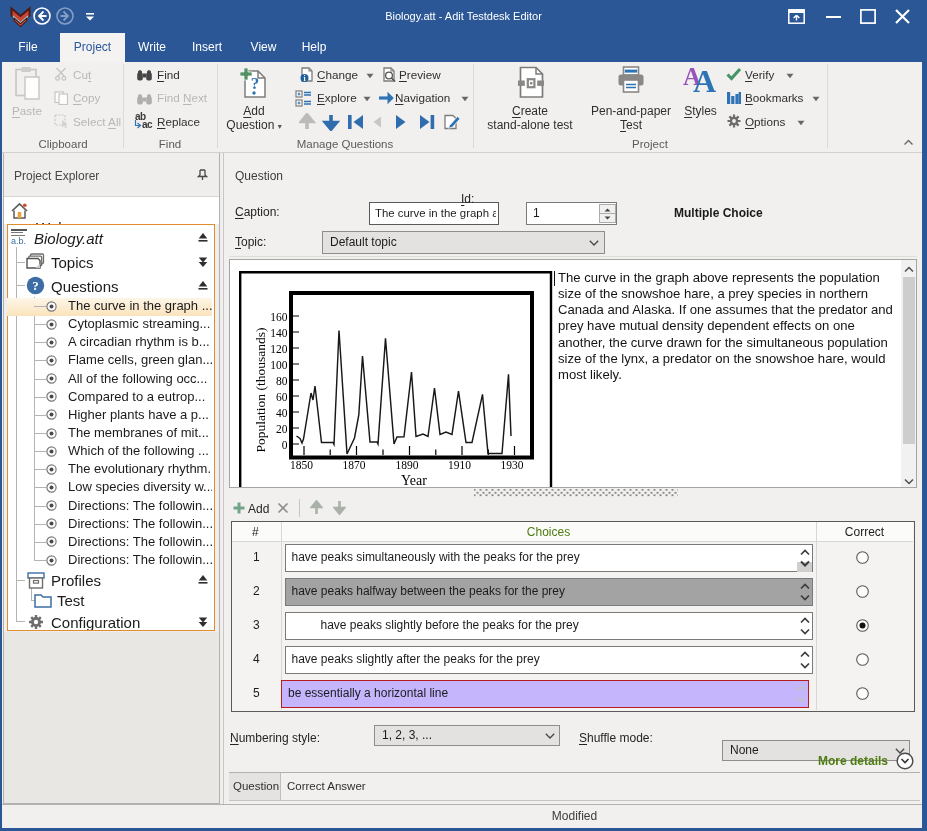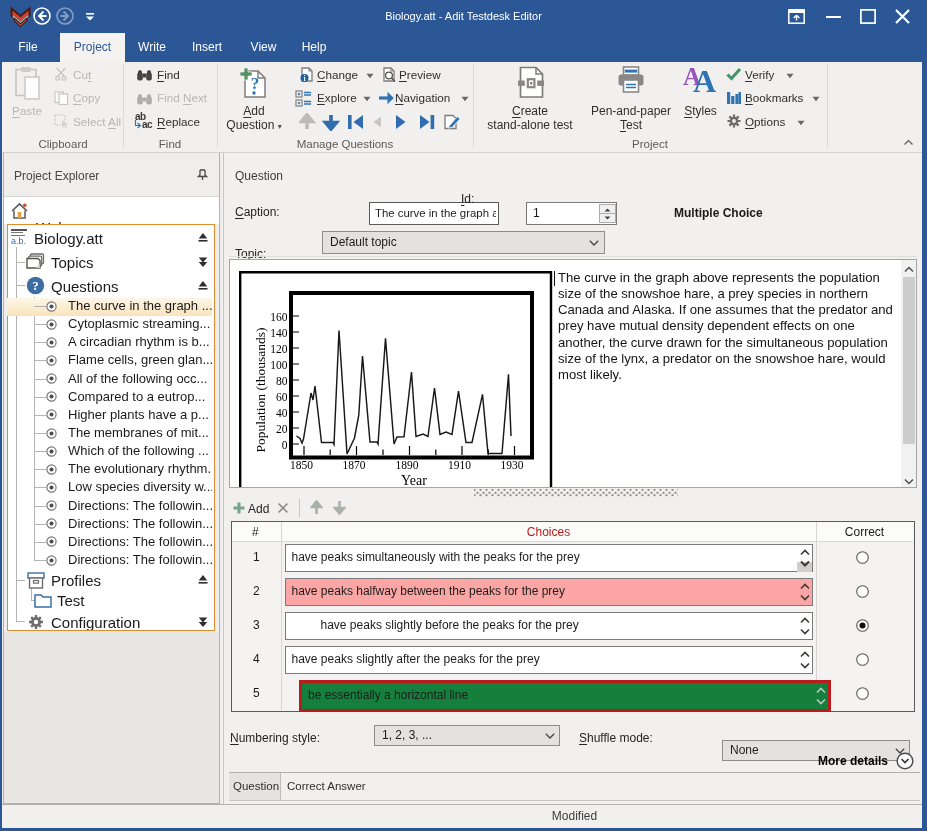--- a/index.html
+++ b/index.html
@@ -293,21 +293,21 @@
       <div class="abs" style="left:24px;top:375px;width:5px;height:1px;background:#b4b4b4;"></div>
 
       <div class="abs" style="left:0;top:72.5px;width:205px;height:18px;background:linear-gradient(#fdf6e7,#fae3bc);"></div>
 
       <div class="abs" style="left:4px;top:4px;width:20px;height:19px;">
         <div class="abs" style="left:0;top:0;width:16px;height:1.6px;background:#555;"></div>
         <div class="abs" style="left:0;top:3px;width:12px;height:1.3px;background:#777;"></div>
         <div class="abs" style="left:0;top:5.6px;width:14px;height:1.3px;background:#777;"></div>
         <div class="abs" style="left:0;top:7px;font-size:9px;color:#3c6ea5;">a.b.</div>
       </div>
-      <div class="treetext" style="left:27px;top:4.5px;font-size:15px;">Biology.att</div>
+      <div class="treetext" style="left:27px;top:4.5px;font-size:15px;font-style:italic;">Biology.att</div>
       <svg class="abs" style="left:191px;top:8px;" width="10" height="9" viewBox="0 0 10 9">
           <path d="M5 0 L9.3 5.5 L0.7 5.5 Z" fill="#2f2f2f"></path>
           <rect x="0.5" y="7" width="9" height="1.6" fill="#2f2f2f"></rect>
         </svg>
 
       <svg class="abs" style="left:19px;top:28px;" width="19" height="18" viewBox="0 0 19 18">
         <rect x="4.5" y="1" width="13" height="9.5" rx="1" fill="none" stroke="#6f6d6b" stroke-width="1.3"></rect>
         <rect x="2.7" y="3.2" width="13" height="9.5" rx="1" fill="#fff" stroke="#6f6d6b" stroke-width="1.3"></rect>
         <path d="M1 5.5 L12 5.5 L14 7.5 L14 15 L1 15 Z" fill="#fff" stroke="#55534f" stroke-width="1.4"></path>
         <path d="M9.5 15 L14 15 L14 11 Z" fill="#c9c7c5"></path>
@@ -469,21 +469,21 @@
           </svg>
       </div>
       <div class="abs" style="left:72px;top:10px;width:15px;height:8px;background:#f0f0f0;border:1px solid #acacac;">
         <svg class="abs" style="left:3.5px;top:2px;" width="7" height="4" viewBox="0 0 7 4">
             <path d="M0.5 0.5 L6.5 0.5 L3.5 3.5 Z" fill="#444"></path>
           </svg>
       </div>
     </div>
     <div class="lbl" style="left:445px;top:53px;font-weight:bold;color:#1a1a1a;">Multiple Choice</div>
 
-    <div class="lbl" style="left:6px;top:82px;margin-top:12px;"><span class="u">T</span>opic:</div>
+    <div class="lbl" style="left:6px;top:82px;"><span class="u">T</span>opic:</div>
     <div class="combo" style="left:93px;top:78px;width:281px;height:21px;">
       <div class="ct">Default topic</div>
       <svg class="abs" style="left:266px;top:8px;" width="10" height="6" viewBox="0 0 10 6">
           <path d="M0.8 0.8 L5 5 L9.2 0.8" stroke="#454545" stroke-width="1.3" fill="none"></path>
         </svg>
     </div>
     <div class="abs" style="left:0px;top:102.5px;width:688px;height:1px;background:#e0deda;"></div>
 
     <div class="abs" style="left:0px;top:106px;width:688px;height:229px;background:#ffffff;border:1px solid #a5a5a5;box-sizing:border-box;"></div>
     <div id="chart" class="abs" style="left:10px;top:118px;width:314px;height:216px;overflow:hidden;">
@@ -576,38 +576,38 @@
       </svg>
     <svg class="abs" style="left:104px;top:347px;" width="13" height="15" viewBox="0 0 13 15">
         <path d="M6.5 1 L6.5 10 M6.5 13.5 L2 8 L11 8 Z" stroke="#a9b1a9" stroke-width="2.6" fill="#a9b1a9"></path>
       </svg>
 
     <div id="ctable" class="abs" style="left:2px;top:368px;width:684px;height:191px;background:#f4f3f1;border:1.5px solid #5a5a5a;box-sizing:border-box;">
       <div class="abs" style="left:0;top:0;width:681px;height:19px;background:#fbfbfa;border-bottom:1px solid #d9d7d5;"></div>
       <div class="abs" style="left:48.5px;top:0;width:1px;height:188px;background:#d9d7d5;"></div>
       <div class="abs" style="left:583.5px;top:0;width:1px;height:188px;background:#d9d7d5;"></div>
       <div class="abs" style="left:20px;top:3px;font-size:12px;color:#1c1c1c;">#</div>
-      <div class="abs" style="left:49px;top:3px;width:535px;font-size:12px;color:#b91c1c;text-align:center;">Choices</div>
+      <div class="abs" style="left:49px;top:3px;width:535px;font-size:12px;color:#4d7c0f;text-align:center;">Choices</div>
       <div class="abs" style="left:584px;top:3px;width:97px;font-size:12px;color:#1c1c1c;text-align:center;">Correct</div>
       <div class="abs" style="left:0;top:28.0px;width:48.5px;text-align:center;font-size:12px;color:#1c1c1c;">1</div>
       <div class="abs" style="left:52.5px;top:21.5px;width:526px;height:26px;background:#fff;border:1px solid #7a7a7a;">
         <div class="abs" style="left:6px;top:5px;font-size:12px;color:#1c1c1c;white-space:nowrap;">have peaks simultaneously with the peaks for the prey</div>
         <div class="abs" style="left:511px;top:17px;width:15px;height:10px;background:#cfcfcf;"></div>
         <svg class="abs" style="left:514px;top:3px;" width="10" height="8" viewBox="0 0 10 8">
             <path d="M1 6.5 L5 2.5 L9 6.5" stroke="#3a3a3a" stroke-width="1.6" fill="none"></path>
           </svg>
         <svg class="abs" style="left:514px;top:15px;" width="10" height="8" viewBox="0 0 10 8">
             <path d="M1 1.5 L5 5.5 L9 1.5" stroke="#3a3a3a" stroke-width="2.0" fill="none"></path>
           </svg>
       </div>
       <svg class="abs" style="left:624px;top:29.0px;" width="13" height="13" viewBox="0 0 13 13">
           <circle cx="6.5" cy="6.5" r="5.8" fill="#fdfdfd" stroke="#5a5a5a" stroke-width="1.1"></circle>
         </svg>
       <div class="abs" style="left:0;top:62.0px;width:48.5px;text-align:center;font-size:12px;color:#1c1c1c;">2</div>
-      <div class="abs" style="left:52.5px;top:55.5px;width:526px;height:26px;background:#fca5a5;border:1px solid #7a7a7a;">
+      <div class="abs" style="left:52.5px;top:55.5px;width:526px;height:26px;background:#a3a3a3;border:1px solid #7a7a7a;">
         <div class="abs" style="left:6px;top:5px;font-size:12px;color:#1c1c1c;white-space:nowrap;">have peaks halfway between the peaks for the prey</div>
 
         <svg class="abs" style="left:514px;top:3px;" width="10" height="8" viewBox="0 0 10 8">
             <path d="M1 6.5 L5 2.5 L9 6.5" stroke="#3a3a3a" stroke-width="1.6" fill="none"></path>
           </svg>
         <svg class="abs" style="left:514px;top:15px;" width="10" height="8" viewBox="0 0 10 8">
             <path d="M1 1.5 L5 5.5 L9 1.5" stroke="#3a3a3a" stroke-width="1.6" fill="none"></path>
           </svg>
       </div>
       <svg class="abs" style="left:624px;top:63.0px;" width="13" height="13" viewBox="0 0 13 13">
@@ -636,21 +636,21 @@
             <path d="M1 6.5 L5 2.5 L9 6.5" stroke="#3a3a3a" stroke-width="1.6" fill="none"></path>
           </svg>
         <svg class="abs" style="left:514px;top:15px;" width="10" height="8" viewBox="0 0 10 8">
             <path d="M1 1.5 L5 5.5 L9 1.5" stroke="#3a3a3a" stroke-width="1.6" fill="none"></path>
           </svg>
       </div>
       <svg class="abs" style="left:624px;top:131.0px;" width="13" height="13" viewBox="0 0 13 13">
           <circle cx="6.5" cy="6.5" r="5.8" fill="#fdfdfd" stroke="#5a5a5a" stroke-width="1.1"></circle>
         </svg>
       <div class="abs" style="left:0;top:164.0px;width:48.5px;text-align:center;font-size:12px;color:#1c1c1c;">5</div>
-      <div class="abs" style="left:67px;top:157.5px;width:526px;height:26px;background:#15803d;border:3px solid #b91c1c;">
+      <div class="abs" style="left:49px;top:157.5px;width:526px;height:26px;background:#c4b5fd;border:1px solid #b91c1c;">
         <div class="abs" style="left:6px;top:5px;font-size:12px;color:#1c1c1c;white-space:nowrap;">be essentially a horizontal line</div>
 
         <svg class="abs" style="left:514px;top:3px;" width="10" height="8" viewBox="0 0 10 8">
             <path d="M1 6.5 L5 2.5 L9 6.5" stroke="#c3c3c3" stroke-width="1.6" fill="none"></path>
           </svg>
         <svg class="abs" style="left:514px;top:15px;" width="10" height="8" viewBox="0 0 10 8">
             <path d="M1 1.5 L5 5.5 L9 1.5" stroke="#c3c3c3" stroke-width="1.6" fill="none"></path>
           </svg>
       </div>
       <svg class="abs" style="left:624px;top:165.0px;" width="13" height="13" viewBox="0 0 13 13">
@@ -666,21 +666,21 @@
         </svg>
     </div>
     <div class="lbl" style="left:350px;top:578px;"><span class="u">S</span>huffle mode:</div>
     <div class="combo" style="left:493px;top:572px;width:186px;height:19px;margin-top:15px;">
       <div class="ct" style="top:2px;">None</div>
       <svg class="abs" style="left:172px;top:7px;" width="10" height="6" viewBox="0 0 10 6">
           <path d="M0.8 0.8 L5 5 L9.2 0.8" stroke="#454545" stroke-width="1.3" fill="none"></path>
         </svg>
     </div>
 
-    <div class="lbl" style="left:461px;top:601px;width:198px;text-align:right;font-weight:bold;color:#000000;">More details</div>
+    <div class="lbl" style="left:461px;top:601px;width:198px;text-align:right;font-weight:bold;color:#4d7c0f;">More details</div>
     <svg class="abs" style="left:667px;top:599px;" width="18" height="18" viewBox="0 0 18 18">
       <circle cx="9" cy="9" r="7.8" fill="#fdfdfd" stroke="#4a4a4a" stroke-width="1.4"></circle>
       <path d="M5.5 7 L9 10.5 L12.5 7" stroke="#333" stroke-width="1.6" fill="none"></path>
     </svg>
 
     <div class="abs" style="left:0;top:618.5px;width:691px;height:29.5px;background:#f1f0ee;border-top:1px solid #b2b0ae;border-bottom:1px solid #c6c4c2;box-sizing:border-box;">
       <div class="abs" style="left:0;top:0;width:51px;height:27.5px;background:#e5e3e1;border-right:1px solid #c0bebc;"></div>
       <div class="abs" style="left:4px;top:7px;font-size:11.5px;color:#2f2f2f;">Question</div>
       <div class="abs" style="left:58px;top:7px;font-size:11.5px;color:#2f2f2f;">Correct Answer</div>
     </div>

